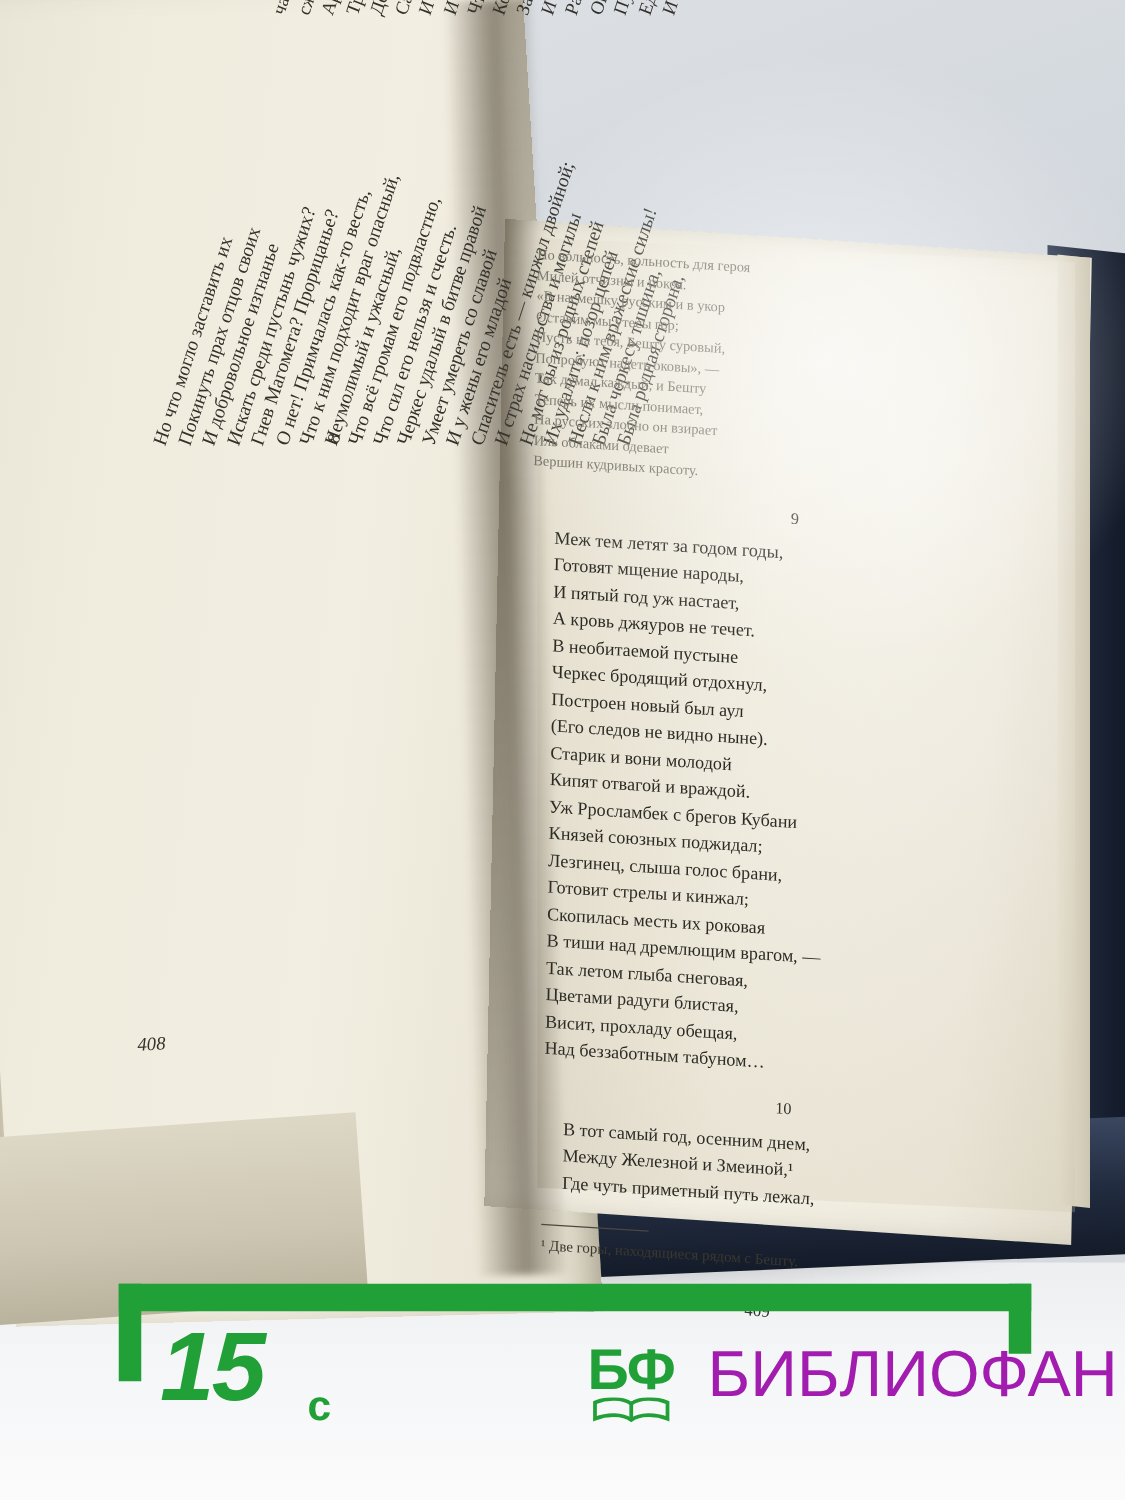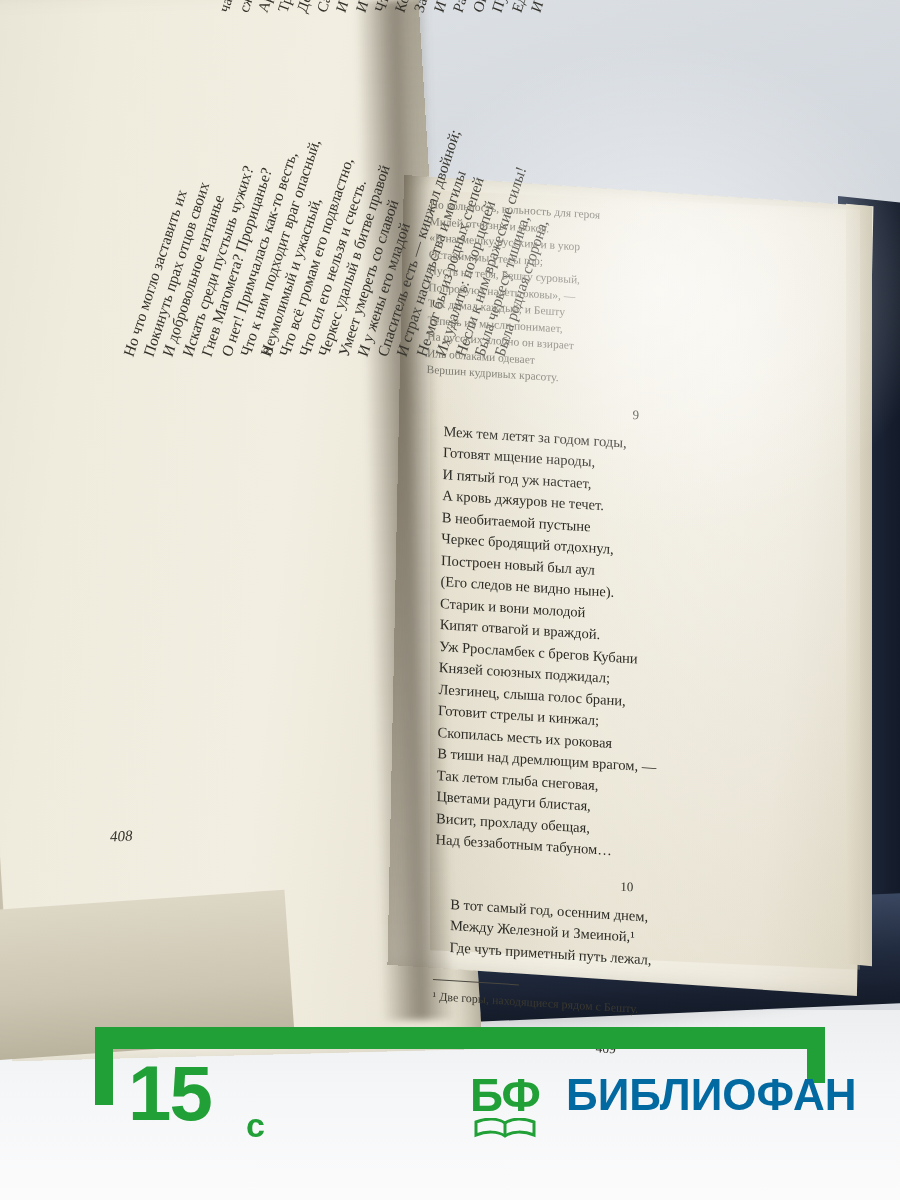--- a/index.html
+++ b/index.html
@@ -216,20 +216,21 @@
   }
   .brand-num {
     position: absolute;
     left: 128px; top: 1054px;
     font-family: "Liberation Sans", sans-serif;
     font-weight: bold;
     font-size: 78px;
     line-height: 78px;
     color: #21a038;
     letter-spacing: -2px;
+    font-style: italic;
   }
   .brand-num-suffix {
     position: absolute;
     left: 246px; top: 1106px;
     font-family: "Liberation Sans", sans-serif;
     font-weight: bold;
     font-size: 34px;
     color: #21a038;
   }
   .brand-mark {
@@ -243,23 +244,23 @@
   }
   .brand-book {
     position: absolute;
     left: 474px; top: 1118px;
     width: 62px; height: 20px;
   }
   .brand-text {
     position: absolute;
     left: 566px; top: 1070px;
     font-family: "Liberation Sans", sans-serif;
-    font-weight: bold;
-    font-size: 44px;
-    color: #0369a1;
+    font-weight: normal;
+    font-size: 52px;
+    color: #a21caf;
     letter-spacing: 0px;
   }
 </style>
 </head>
 <body>
 
 <div id="scene">
 
   <div class="bg-top"></div>
   <div class="bg-bottom"></div>

